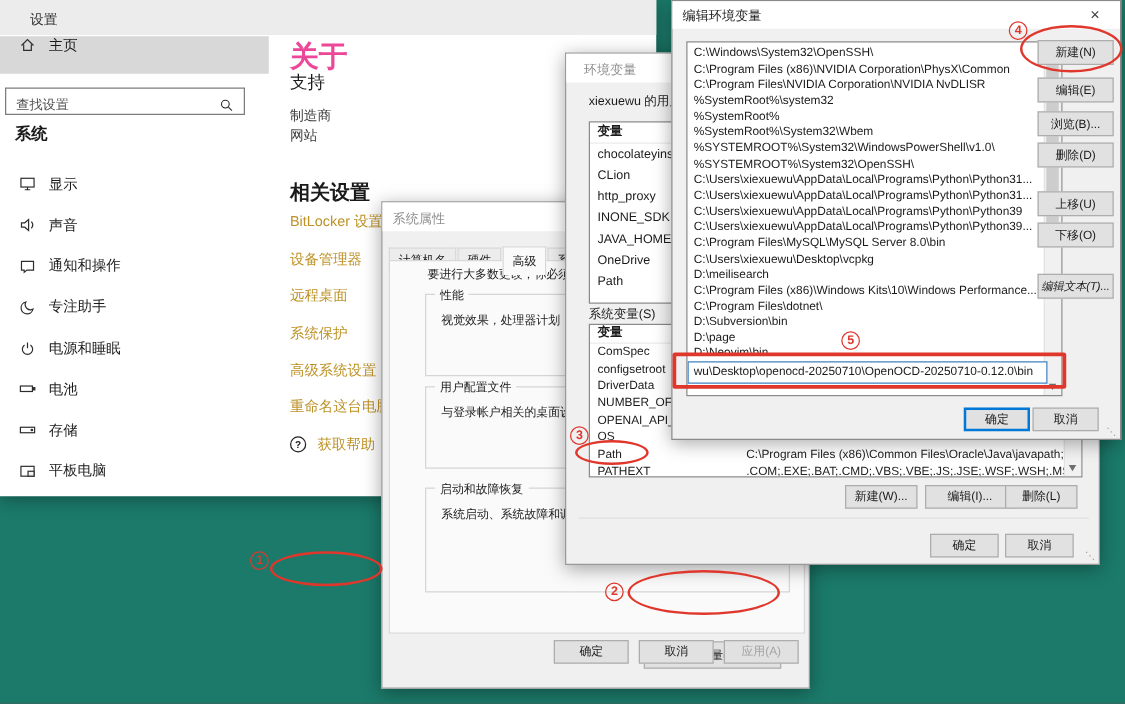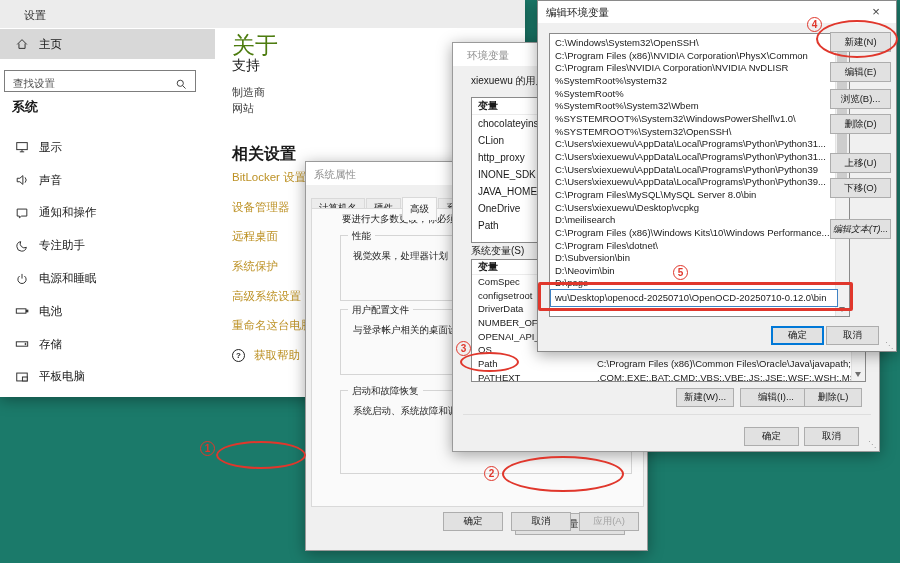--- a/index.html
+++ b/index.html
@@ -11,33 +11,33 @@
        display:flex;align-items:center;justify-content:center;box-sizing:border-box;cursor:default;}
   .btn.focus{border:2px solid #0078d7;}
   .btn.disabled{color:#a3a3a3;}
   .grip{position:absolute;font-size:8px;color:#9a9a9a;line-height:8px;}
 
   
   #settings{left:0;top:160;width:525px;height:397px;background:#fff;z-index:1;}
   #settings .titlebar{position:absolute;left:0;top:0;width:100%;height:28px;background:#ececec;}
   #settings .apptitle{position:absolute;left:24px;top:8px;font-size:11px;color:#333;}
   .homerow{position:absolute;left:0;top:29px;width:215px;height:30px;background:#d8d8d8;
-           display:flex;align-items:center;}
+           display:flex;align-items:flex-start;}
   .homerow svg{margin-left:15px;}
   .homerow span{margin-left:10px;font-size:11.5px;}
   .searchbox{position:absolute;left:4px;top:70px;width:192px;height:22px;background:#fff;
              border:1px solid #7d7d7d;box-sizing:border-box;display:flex;align-items:flex-end;}
   .searchbox .ph{flex:1;margin-left:8px;font-size:10.5px;color:#4d4d4d;}
   .searchbox svg{margin-right:7px;}
   .navsection{position:absolute;left:12px;top:98px;font-size:13px;font-weight:bold;}
   .nav{position:absolute;left:0;top:131px;width:215px;}
   .navitem{height:32.8px;display:flex;align-items:center;}
   .navitem svg{margin-left:15px;}
   .navitem span{margin-left:10px;font-size:11.5px;}
-  .about-title{position:absolute;left:232px;top:30px;font-size:23px;font-weight:400;color:#4d7c0f;}
+  .about-title{position:absolute;left:232px;top:30px;font-size:23px;font-weight:700;color:#ec4899;}
   .about-support{position:absolute;left:232px;top:57px;font-size:14px;font-weight:400;}
   .support-items{position:absolute;left:232px;top:85px;}
   .support-items div{height:15.5px;font-size:11px;color:#3c3c3c;}
   .about-related{position:absolute;left:232px;top:144px;font-size:16px;font-weight:600;}
   .rellinks{position:absolute;left:232px;top:163px;}
   .rellinks div{height:29.6px;display:flex;align-items:center;font-size:11.5px;color:#bd9226;}
   .helpitem{position:absolute;left:232px;top:348px;display:flex;align-items:center;}
   .helpicon{width:13px;height:13px;border:1.5px solid #222;border-radius:50%;box-sizing:border-box;
             font-size:8px;font-weight:bold;color:#222;display:flex;align-items:center;justify-content:center;}
   .helpitem span.lbl{margin-left:9px;font-size:11.5px;color:#bd9226;}
@@ -353,22 +353,22 @@
       <div class="erow">C:\Users\xiexuewu\AppData\Local\Programs\Python\Python31...</div>
       <div class="erow">C:\Users\xiexuewu\AppData\Local\Programs\Python\Python31...</div>
       <div class="erow">C:\Users\xiexuewu\AppData\Local\Programs\Python\Python39</div>
       <div class="erow">C:\Users\xiexuewu\AppData\Local\Programs\Python\Python39...</div>
       <div class="erow">C:\Program Files\MySQL\MySQL Server 8.0\bin</div>
       <div class="erow">C:\Users\xiexuewu\Desktop\vcpkg</div>
       <div class="erow">D:\meilisearch</div>
       <div class="erow">C:\Program Files (x86)\Windows Kits\10\Windows Performance...</div>
       <div class="erow">C:\Program Files\dotnet\</div>
       <div class="erow">D:\Subversion\bin</div>
+      <div class="erow">D:\page</div>
       <div class="erow">D:\Neovim\bin</div>
-      <div class="erow">D:\page</div>
       <div class="vscroll">
         <div class="tri-up" style="top:4px;"></div>
         <div class="thumb" style="top:13px;height:135px;"></div>
         <div class="tri-dn" style="bottom:4px;"></div>
       </div>
     </div>
     <div class="editbox">wu\Desktop\openocd-20250710\OpenOCD-20250710-0.12.0\bin</div>
     <div class="btn sidebtn" id="eb-new">新建(N)</div>
     <div class="btn sidebtn" id="eb-edit">编辑(E)</div>
     <div class="btn sidebtn" id="eb-browse">浏览(B)...</div>

